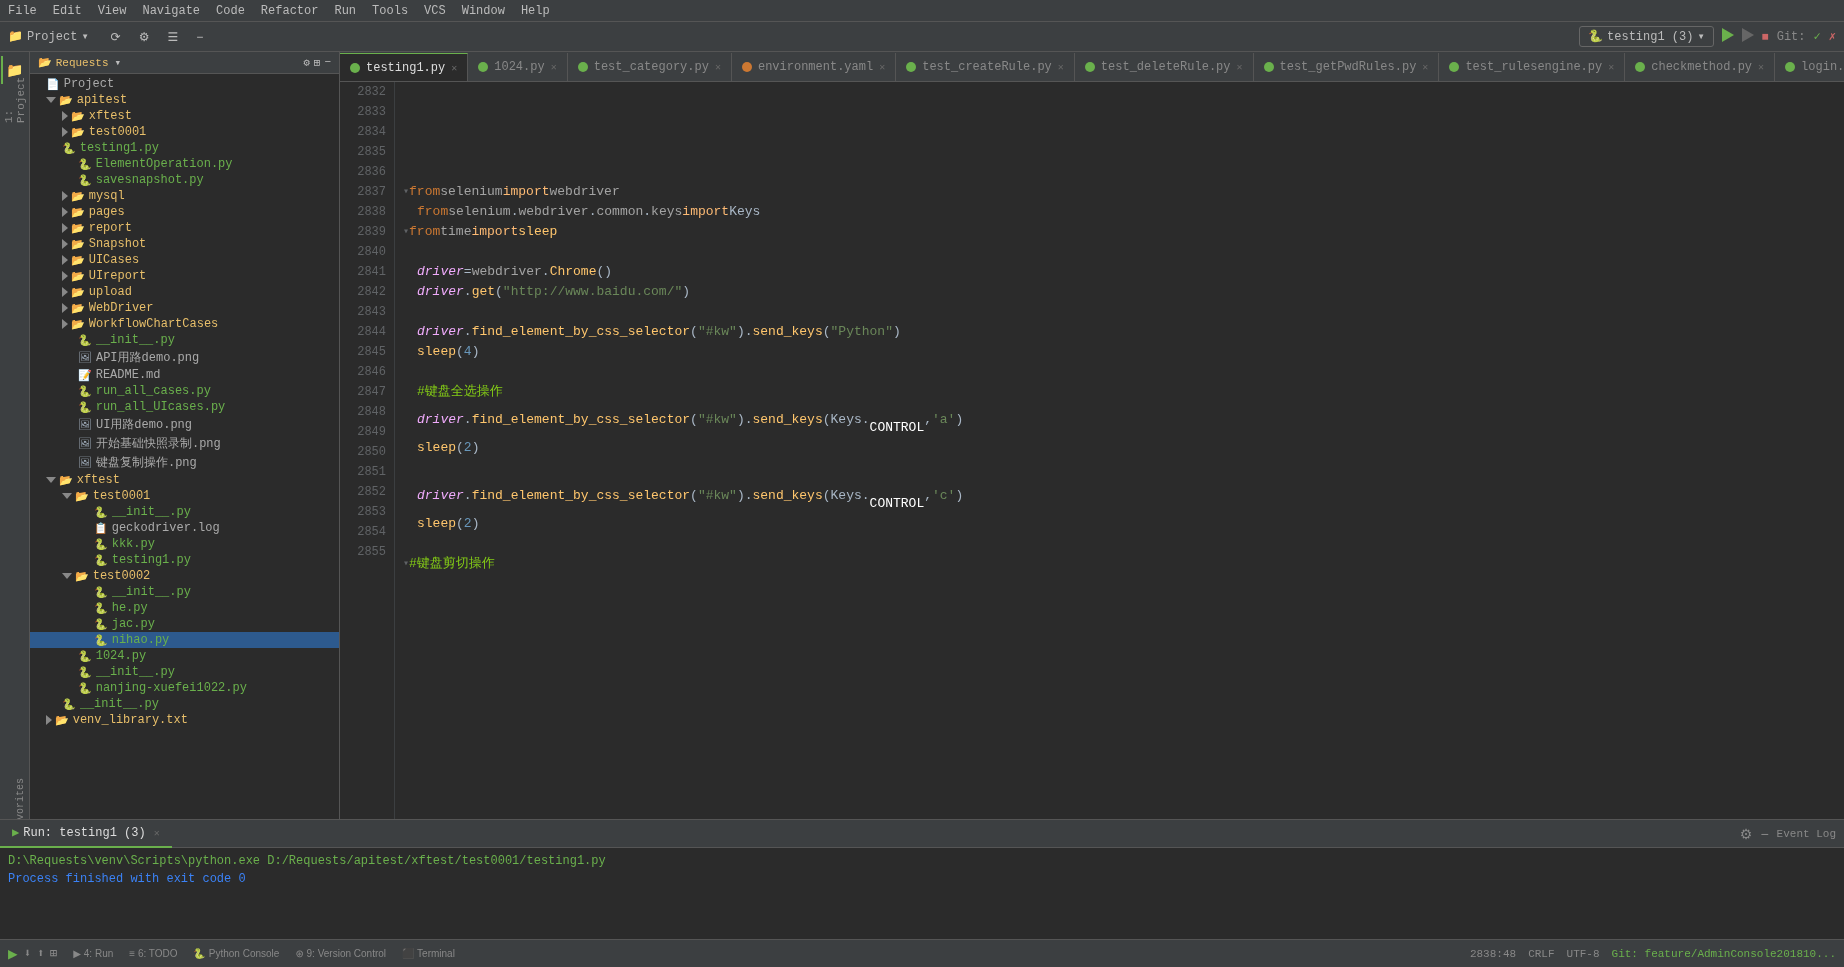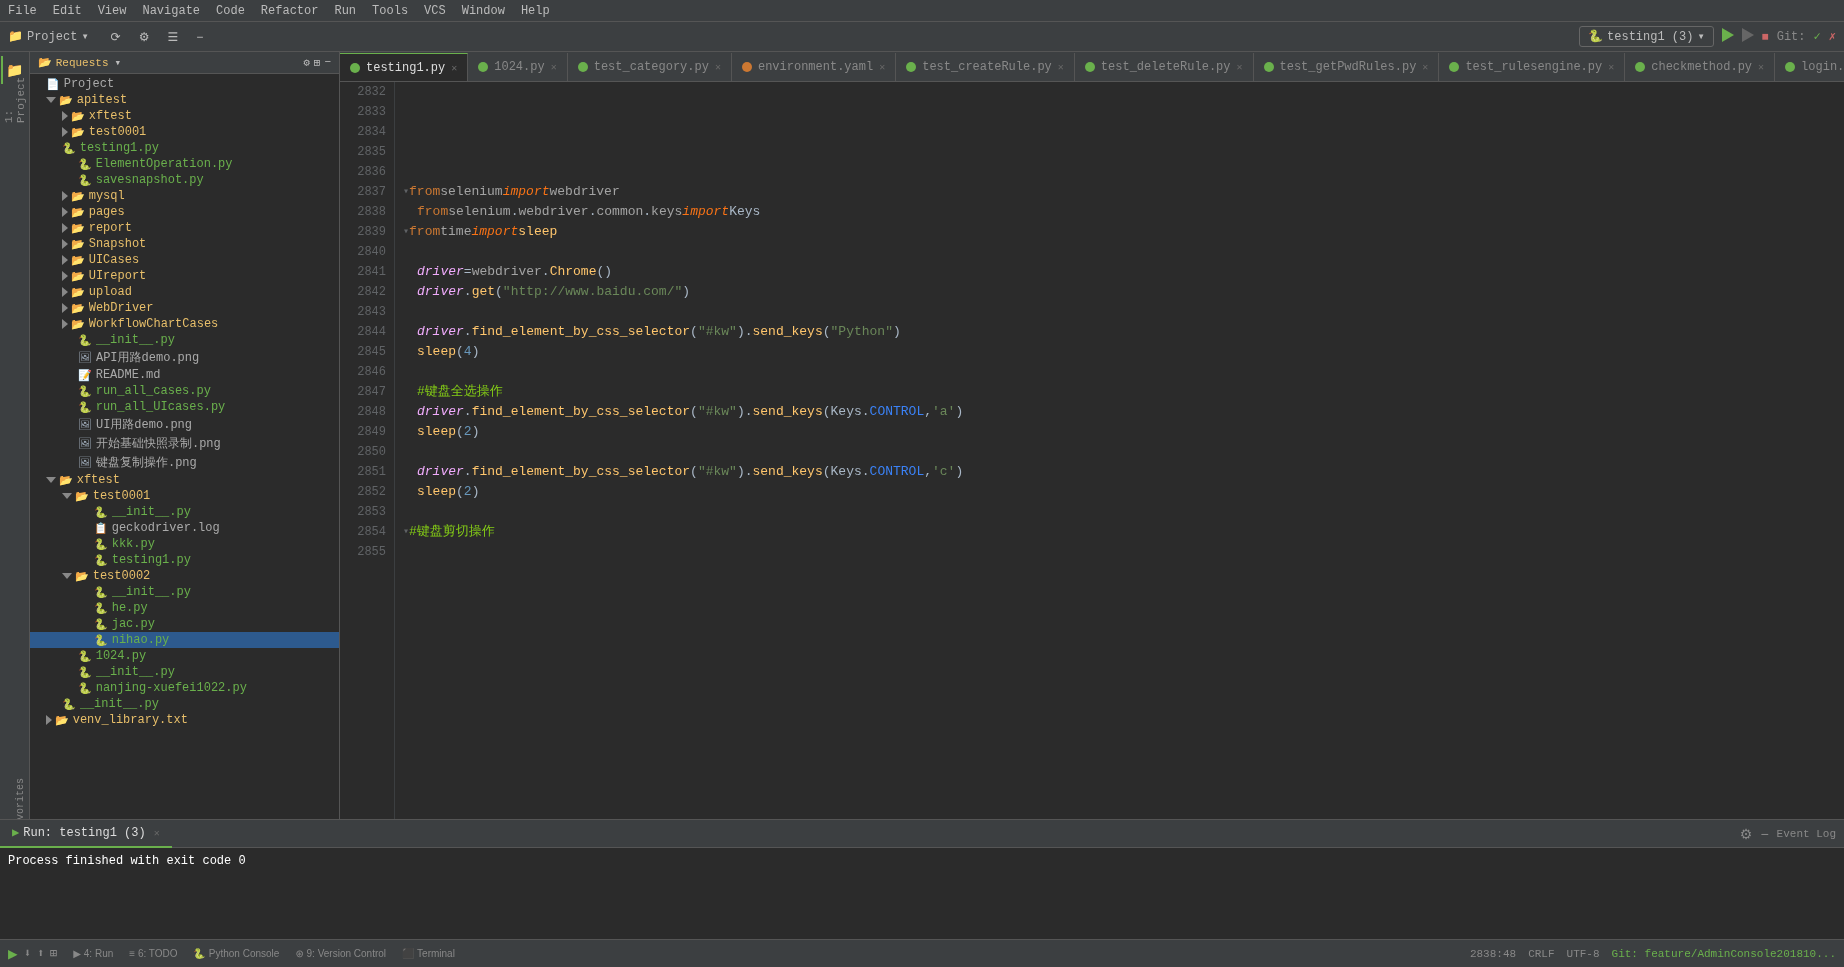--- a/index.html
+++ b/index.html
@@ -58,46 +58,46 @@
     .tab-close { color: #666; font-size: 10px; cursor: pointer; }
 
     
     #code-editor { flex: 1; display: flex; overflow: hidden; background: #2b2b2b; }
     #line-numbers { width: 55px; background: #2b2b2b; padding: 0 8px 0 4px; text-align: right; color: #606366; font-size: 12px; line-height: 20px; overflow: hidden; flex-shrink: 0; border-right: 1px solid #3c3f41; user-select: none; }
     #code-content { flex: 1; overflow: auto; padding: 0 8px; line-height: 20px; font-size: 13px; }
     #code-content::-webkit-scrollbar { width: 8px; height: 8px; }
     #code-content::-webkit-scrollbar-thumb { background: #555; }
     .code-line { display: flex; align-items: center; white-space: pre; min-height: 20px; }
     .kw-from { color: #cc7832; }
-    .kw-import { color: #f97316; font-style: italic; }
+    .kw-import { color: #fdba74; }
     .module { color: #a3a3a3; }
     .func { color: #ffc66d; }
     .string { color: #6a8759; }
     .number { color: #6897bb; }
     .obj { color: #f0abfc; font-style: italic; }
     .classname { color: #a9b7c6; }
     .paren { color: #a9b7c6; }
     .comma { color: #a9b7c6; }
     .dot { color: #a9b7c6; }
     .keys-class { color: #a9b7c6; }
-    .keys-const { color: #3b82f6; }
+    .keys-const { color: #ffffff; margin-top: 16px; }
     .chinese-comment { color: #84cc16; }
 
     
     #bottom-panel { height: 120px; background: #2b2b2b; border-top: 1px solid #555; display: flex; flex-direction: column; flex-shrink: 0; }
     #bottom-tabs { background: #3c3f41; height: 28px; display: flex; align-items: center; border-bottom: 1px solid #555; }
     .bottom-tab { padding: 0 12px; height: 28px; display: flex; align-items: center; font-size: 12px; color: #888; cursor: pointer; gap: 4px; }
     .bottom-tab.active { color: #ddd; border-bottom: 2px solid #6ab04c; }
     .bottom-tab-close { color: #666; font-size: 10px; margin-left: 4px; }
     #run-output { flex: 1; overflow-y: auto; padding: 4px 8px; font-size: 12px; color: #a9b7c6; }
     #run-output::-webkit-scrollbar { width: 6px; }
     #run-output::-webkit-scrollbar-thumb { background: #555; }
     .output-line { line-height: 18px; }
     .output-line.path { color: #6ab04c; }
-    .output-line.process { color: #ffffff; }
+    .output-line.process { color: #3b82f6; }
     .bottom-toolbar-btn { background: none; border: none; color: #888; cursor: pointer; font-size: 14px; }
     .status-branch { color: #6ab04c; }
 
     
     #action-bar { height: 28px; background: #3c3f41; display: flex; align-items: center; padding: 0 8px; gap: 16px; border-top: 1px solid #555; flex-shrink: 0; }
     .action-btn { background: none; border: none; color: #888; cursor: pointer; font-size: 10px; display: flex; align-items: center; gap: 4px; }
     .run-actions { display: flex; align-items: center; gap: 6px; }
     .run-play { color: #6ab04c; font-size: 16px; cursor: pointer; }
 
     .fold-arrow { color: #606366; font-size: 10px; cursor: pointer; }
@@ -570,20 +570,21 @@
       <span>Run: testing1 (3)</span>
       <span class="bottom-tab-close">✕</span>
     </div>
     <div style="margin-left:auto; display:flex; align-items:center; gap:8px; padding-right:8px;">
       <button class="bottom-toolbar-btn">⚙</button>
       <button class="bottom-toolbar-btn">−</button>
       <span style="color:#888; font-size:11px;">Event Log</span>
     </div>
   </div>
   <div id="run-output">
+    <div class="output-line path">D:\Requests\venv\Scripts\python.exe D:/Requests/apitest/xftest/test0001/testing1.py</div>
     <div class="output-line"></div>
     <div class="output-line process">Process finished with exit code 0</div>
   </div>
 </div>
 
 <div id="action-bar">
   <div class="run-actions">
     <span class="run-play">▶</span>
     <span style="color:#888; cursor:pointer;">⬇</span>
     <span style="color:#888; cursor:pointer;">⬆</span>

